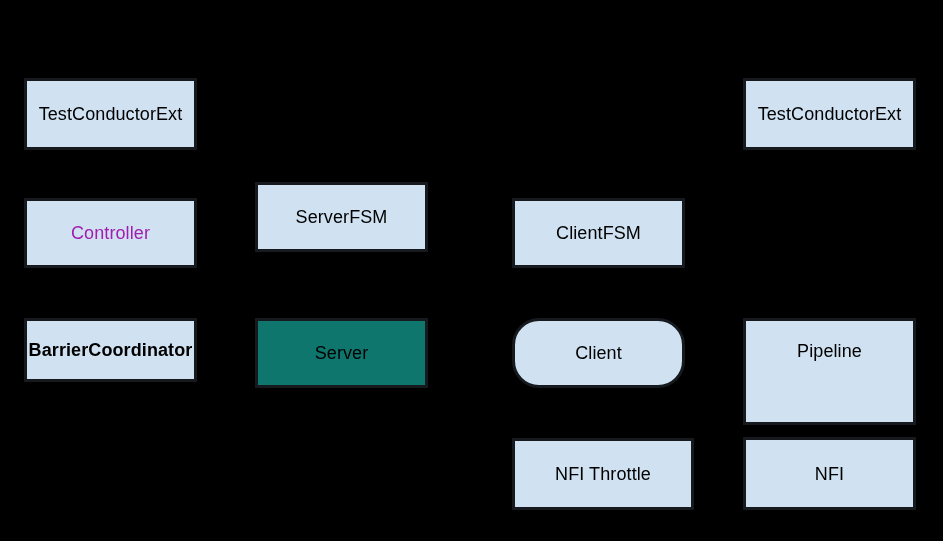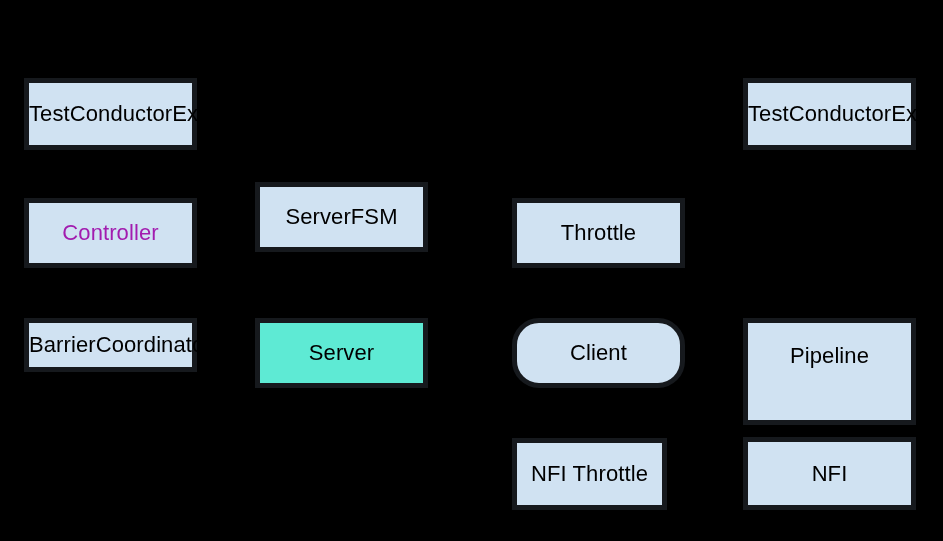--- a/index.html
+++ b/index.html
@@ -15,23 +15,23 @@
     position: relative;
     width: 943px;
     height: 541px;
     background: #000000;
     overflow: hidden;
   }
   .node {
     position: absolute;
     box-sizing: border-box;
     background: #d0e2f2;
-    border: 5px solid #701a75;
+    border: 3px solid #701a75;
     color: #000000;
-    font-size: 22px;
+    font-size: 18px;
     line-height: 1.15;
     letter-spacing: 0.1px;
     text-align: center;
     white-space: nowrap;
     -webkit-font-smoothing: antialiased;
   }
   
   .node .node-label {
     position: absolute;
     left: 0;
@@ -57,33 +57,33 @@
     <div class="node align-middle" style="left: 743px; top: 78px; width: 173px; height: 72px; background: rgb(208, 226, 242); border-color: rgb(22, 25, 29); color: rgb(0, 0, 0);">
       <span class="node-label">TestConductorExt</span>
     </div>
     <div class="node align-middle" style="left: 24px; top: 198px; width: 173px; height: 70px; background: rgb(208, 226, 242); border-color: rgb(22, 25, 29); color: #a21caf;">
       <span class="node-label">Controller</span>
     </div>
     <div class="node align-middle" style="left: 255px; top: 182px; width: 173px; height: 70px; background: rgb(208, 226, 242); border-color: rgb(22, 25, 29); color: rgb(0, 0, 0);">
       <span class="node-label">ServerFSM</span>
     </div>
     <div class="node align-middle" style="left: 512px; top: 198px; width: 173px; height: 70px; background: rgb(208, 226, 242); border-color: rgb(22, 25, 29); color: rgb(0, 0, 0);">
-      <span class="node-label">Throttle</span>
+      <span class="node-label">ClientFSM</span>
     </div>
-    <div class="node align-middle" style="left: 24px; top: 318px; width: 173px; height: 54px; background: rgb(208, 226, 242); border-color: rgb(22, 25, 29); color: rgb(0, 0, 0);">
+    <div class="node align-middle" style="left: 24px; top: 318px; width: 173px; height: 64px; background: rgb(208, 226, 242); border-color: rgb(22, 25, 29); color: rgb(0, 0, 0); font-weight: bold;">
       <span class="node-label">BarrierCoordinator</span>
     </div>
-    <div class="node align-middle" style="left: 255px; top: 318px; width: 173px; height: 70px; background: #5eead4; border-color: rgb(22, 25, 29); color: rgb(0, 0, 0);">
+    <div class="node align-middle" style="left: 255px; top: 318px; width: 173px; height: 70px; background: #0f766e; border-color: rgb(22, 25, 29); color: rgb(0, 0, 0);">
       <span class="node-label">Server</span>
     </div>
     <div class="node align-middle" style="left: 512px; top: 318px; width: 173px; height: 70px; background: rgb(208, 226, 242); border-color: rgb(22, 25, 29); color: rgb(0, 0, 0); border-radius: 27px;">
       <span class="node-label">Client</span>
     </div>
     <div class="node align-top" style="left: 743px; top: 318px; width: 173px; height: 107px; background: rgb(208, 226, 242); border-color: rgb(22, 25, 29); color: rgb(0, 0, 0);">
       <span class="node-label">Pipeline</span>
     </div>
-    <div class="node align-middle" style="left: 512px; top: 438px; width: 155px; height: 72px; background: rgb(208, 226, 242); border-color: rgb(22, 25, 29); color: rgb(0, 0, 0);">
+    <div class="node align-middle" style="left: 512px; top: 438px; width: 182px; height: 72px; background: rgb(208, 226, 242); border-color: rgb(22, 25, 29); color: rgb(0, 0, 0);">
       <span class="node-label">NFI Throttle</span>
     </div>
     <div class="node align-middle" style="left: 743px; top: 437px; width: 173px; height: 73px; background: rgb(208, 226, 242); border-color: rgb(22, 25, 29); color: rgb(0, 0, 0);">
       <span class="node-label">NFI</span>
     </div>
   </div>
 
 </body></html>

